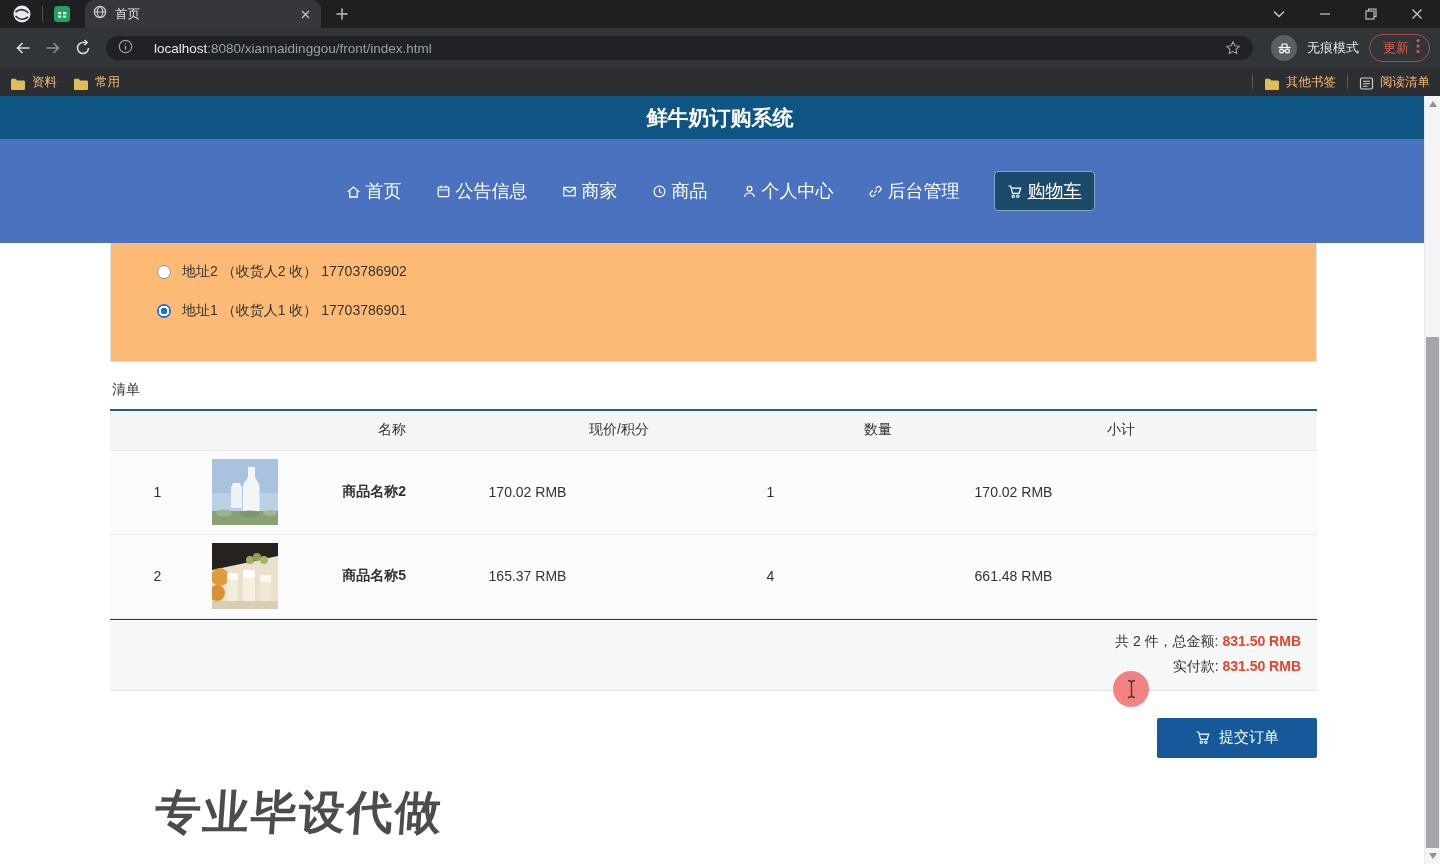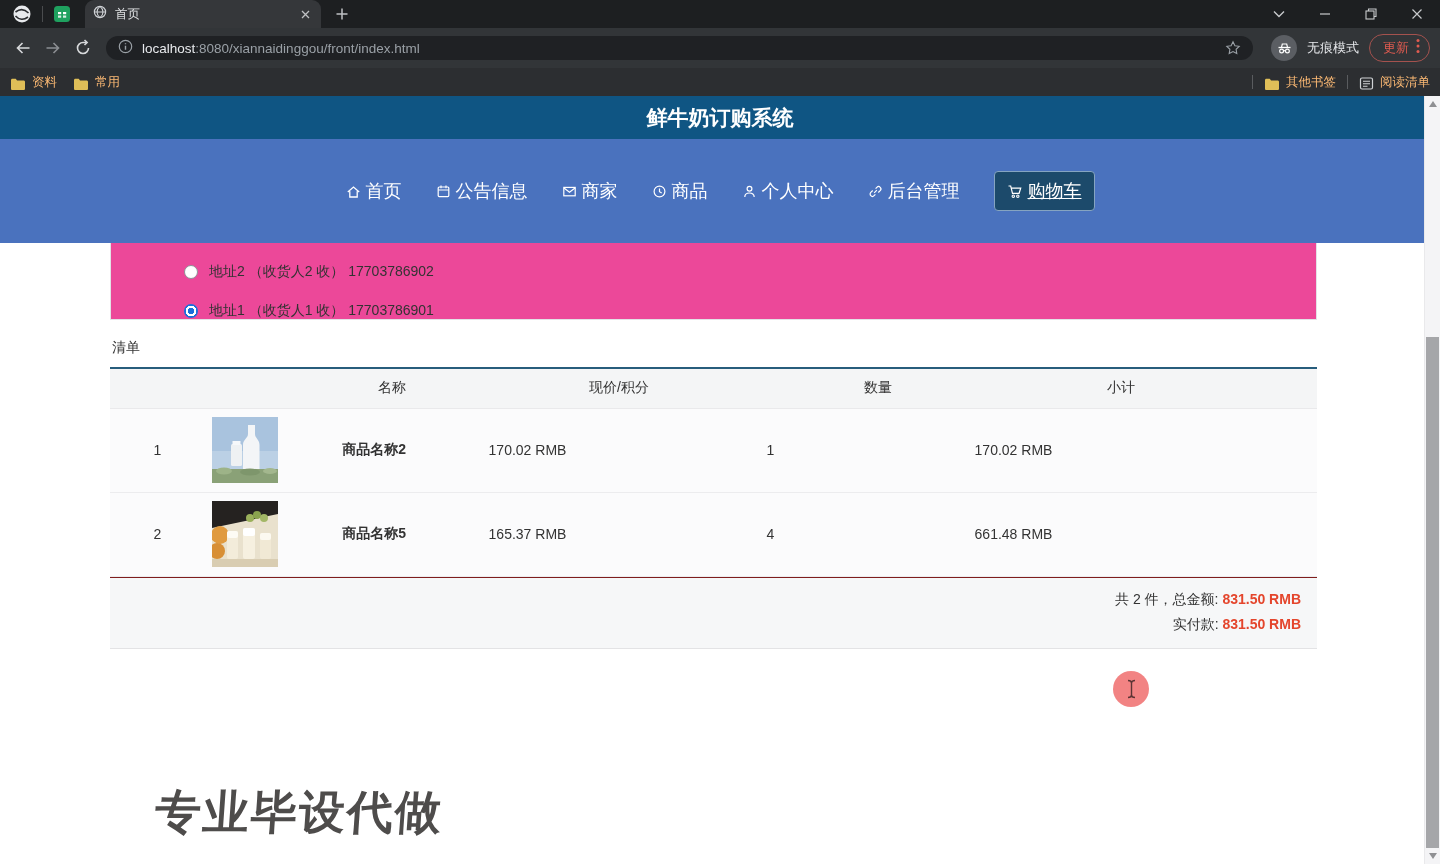--- a/index.html
+++ b/index.html
@@ -19,21 +19,21 @@
          display: flex; align-items: center; padding: 0 8px; margin-left: 14px; }
   .tab-title { color: #e0e2e4; font-size: 12.5px; flex: 1; margin-left: 8px; }
   .tab-close { display: flex; padding: 2px; cursor: pointer; }
   .newtab-btn { margin-left: 14px; display: flex; cursor: pointer; }
   .win-controls { margin-left: auto; display: flex; height: 28px; }
   .win-btn { width: 46px; height: 28px; display: flex; align-items: center; justify-content: center; cursor: pointer; }
 
   .toolbar { height: 40px; background: #323538; display: flex; align-items: center; padding: 0 8px; }
   .tool-btn { width: 30px; height: 30px; display: flex; align-items: center; justify-content: center; cursor: pointer; }
   .omnibox { flex: 1; height: 14px; background: #1f2124; border-radius: 15px;
-             display: flex; align-items: center; padding: 12px 12px; margin: 0 8px; }
+             display: flex; align-items: center; padding: 12px 12px; margin: 0 8px; gap: 12px; }
   .url { font-size: 13.5px; margin-left: 9px; white-space: nowrap; }
   .url-host { color: #e8eaed; }
   .url-rest { color: #9aa0a6; }
   .omni-star { margin-left: auto; display: flex; cursor: pointer; }
   .incognito-chip { display: flex; align-items: center; gap: 10px; margin: 0 10px; }
   .incognito-circle { width: 26px; height: 26px; border-radius: 50%; background: #5b5e63;
                       display: flex; align-items: center; justify-content: center; }
   .incognito-label { color: #e8eaed; font-size: 13px; white-space: nowrap; }
   .update-pill { border: 1px solid #a4524e; border-radius: 15px; height: 28px;
                  display: flex; align-items: center; gap: 7px; padding: 0 9px 0 13px; margin-right: 2px; cursor: pointer; }
@@ -51,22 +51,22 @@
 
   .site-titlebar { height: 43px; background: #0f5583; color: #fff; text-align: center;
                    font-size: 21px; font-weight: bold; line-height: 43px; }
   .site-nav { height: 104px; background: #4a72be; display: flex; justify-content: center;
               align-items: center; gap: 34px; }
   .nav-item { display: flex; align-items: center; gap: 5px; color: #fff; font-size: 18px; cursor: pointer; }
   .nav-item.active { background: #1c4a6b; border: 1px solid #85a4c1; border-radius: 4px; padding: 7px 12px; text-decoration: underline; }
 
   .content { position: relative; margin-left: 110px; width: 1207px; }
 
-  .address-panel { height: 77px; border: 1px solid #e2e3e6; border-top: none;
-                   background: #ec4899; padding: 9px 0 0 73px; }
+  .address-panel { height: 119px; border: 1px solid #e2e3e6; border-top: none;
+                   background: #fdba74; padding: 9px 0 0 46px; }
   .radio-row { display: flex; align-items: center; gap: 11px; height: 39px;
                font-size: 14px; color: #333; cursor: pointer; }
   .radio { width: 14px; height: 14px; border-radius: 50%; border: 1px solid #8f9297; background: #fff; flex: none; }
   .radio.checked { border: none;
     background: radial-gradient(circle at center, #1a6fdc 0 3.4px, #ffffff 3.5px 5.2px, #1a6fdc 5.3px 7px); }
 
   .section-label { font-size: 14px; color: #333; margin: 19px 0 10px 2px; }
 
   table.cart-table { width: 100%; border-collapse: collapse; border-top: 2px solid #275d7c; }
   .cart-table thead tr { height: 40px; background: #f4f5f6; border-bottom: 1px solid #e9e9eb; }
@@ -410,20 +410,30 @@
         <div class="settle-line">
           <span>共 2 件，总金额:</span>
           <span class="amount">831.50 RMB</span>
         </div>
         <div class="settle-line">
           <span>实付款:</span>
           <span class="amount">831.50 RMB</span>
         </div>
       </div>
 
+      <div class="submit-row">
+        <button class="submit-btn">
+          <svg width="16" height="15" viewBox="0 0 16 15">
+              <path d="M1.5 2h2.2l1.8 7.3h6.6l1.6-5.2H4.4" stroke="#fff" stroke-width="1.2" fill="none"></path>
+              <circle cx="6.3" cy="12.2" r="1.2" stroke="#fff" stroke-width="1.1" fill="none"></circle>
+              <circle cx="10.8" cy="12.2" r="1.2" stroke="#fff" stroke-width="1.1" fill="none"></circle>
+            </svg>
+          <span>提交订单</span>
+        </button>
+      </div>
 
     </div>
 
     <div class="watermark">专业毕设代做</div>
 
     <div class="cursor-indicator">
       <svg width="11" height="20" viewBox="0 0 11 20">
           <path d="M2 1.5c2 0 3.5.8 3.5 2.5 0-1.7 1.5-2.5 3.5-2.5M2 18.5c2 0 3.5-.8 3.5-2.5 0 1.7 1.5 2.5 3.5 2.5M5.5 4v12" stroke="#5c3434" stroke-width="1.4" fill="none"></path>
         </svg>
     </div>

